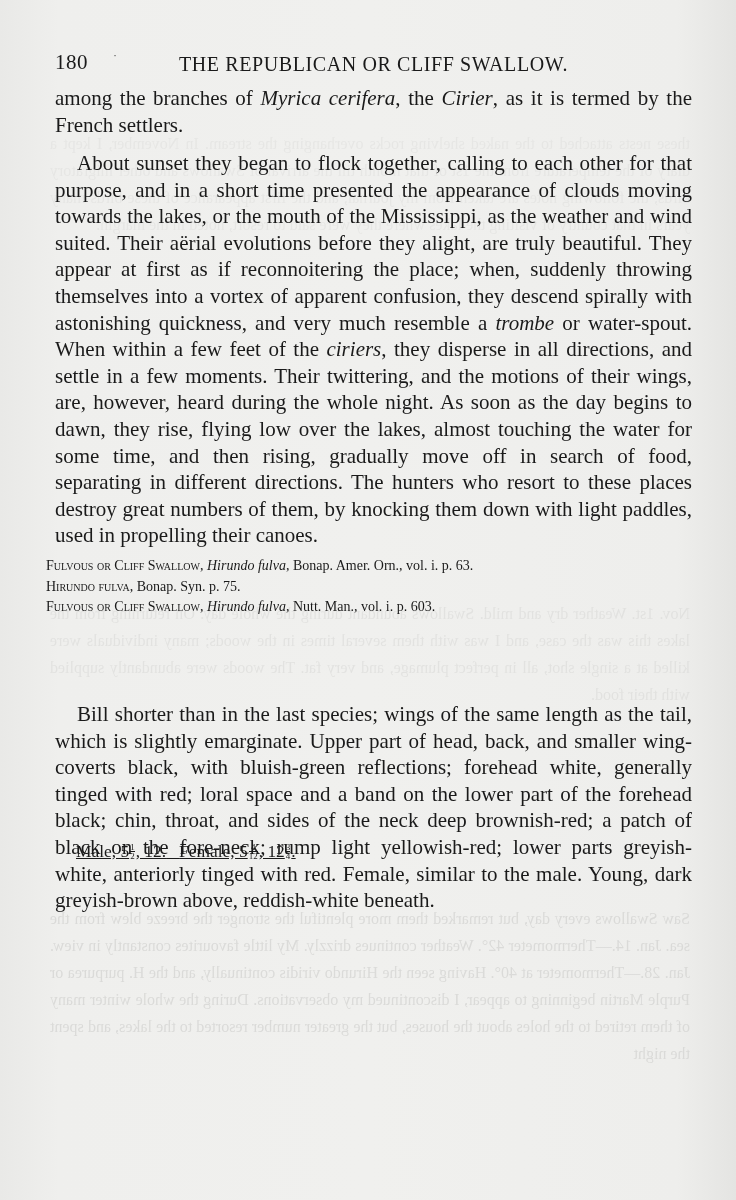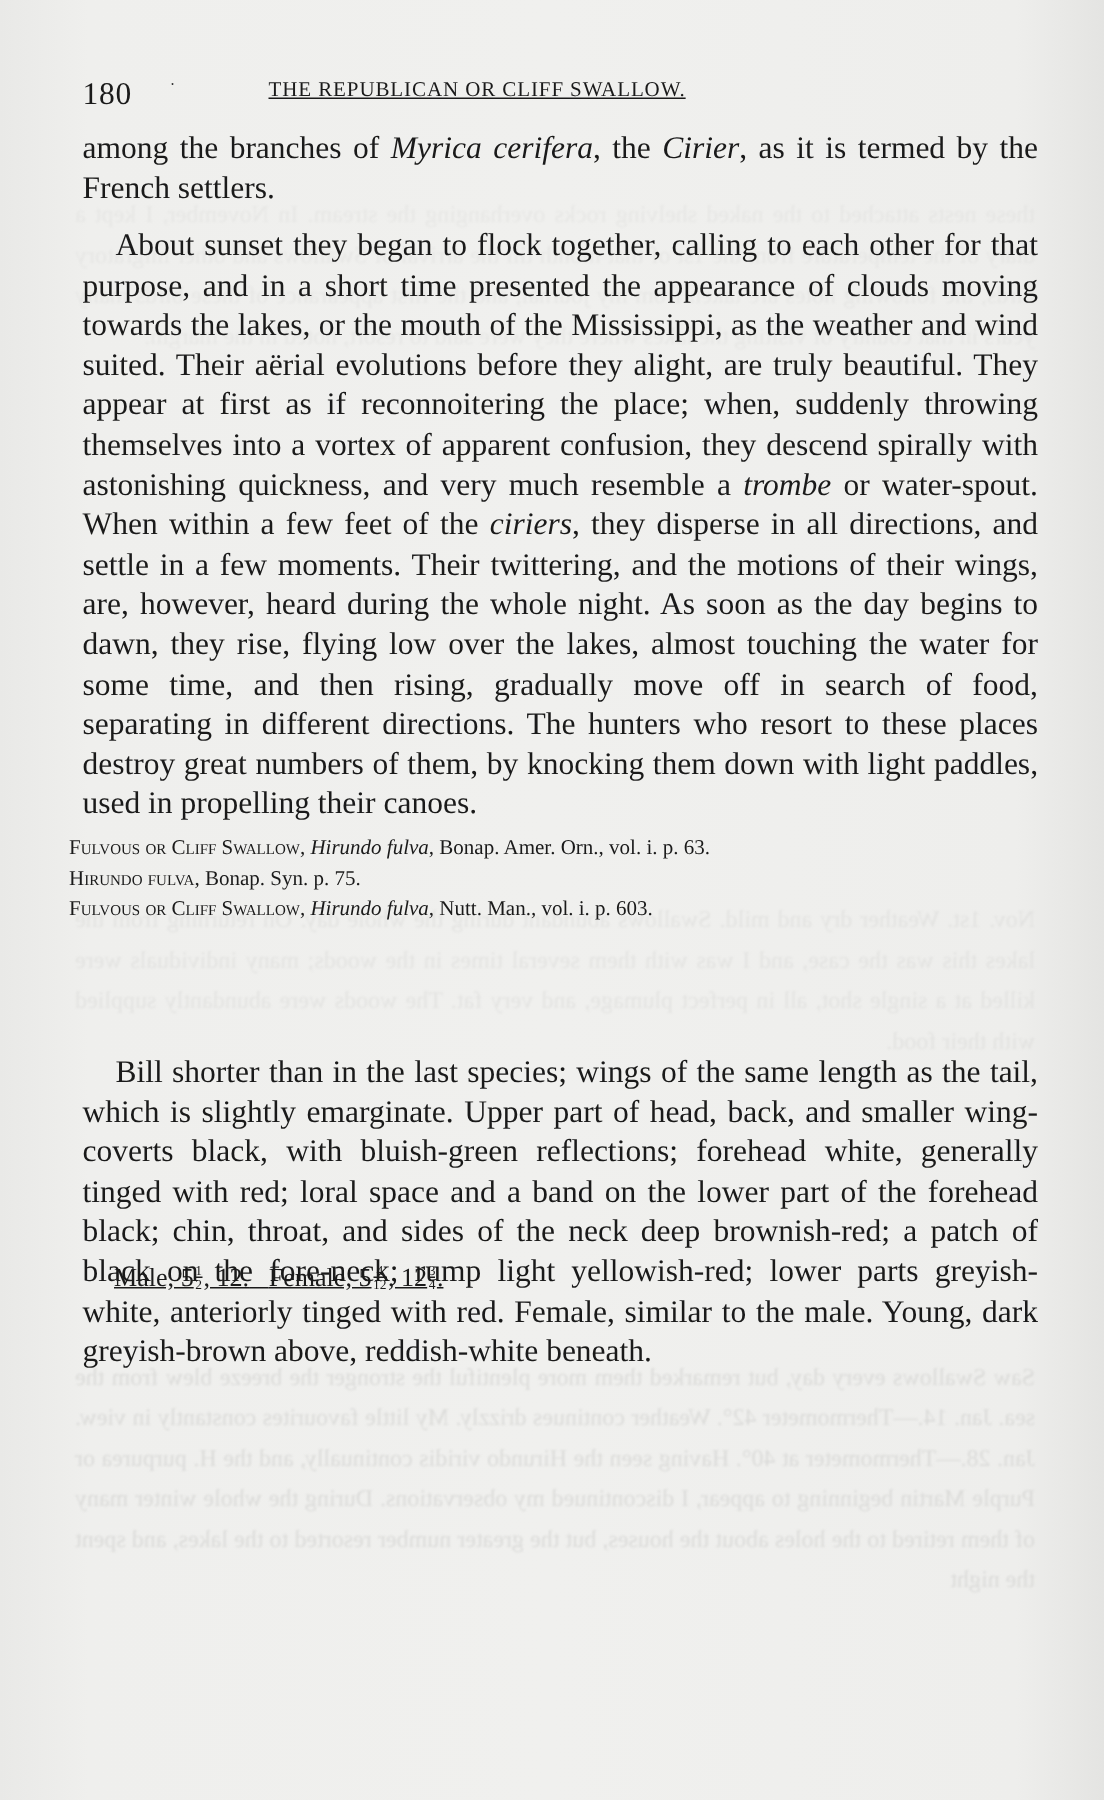--- a/index.html
+++ b/index.html
@@ -33,23 +33,22 @@
       left: 0;
       top: 0;
       font-size: 21px;
       letter-spacing: 0.5px;
       text-align: center;
     }
     .running-title {
       position: absolute;
       left: 124px;
       top: 3px;
-      font-size: 14px;
+      font-size: 20px;
       letter-spacing: 0.6px;
-      text-decoration: underline;
     }
     .mark {
       position: absolute;
       left: 58px;
       top: 2px;
       font-size: 12px;
       color: #333;
     }
     .body-text {
       position: absolute;

